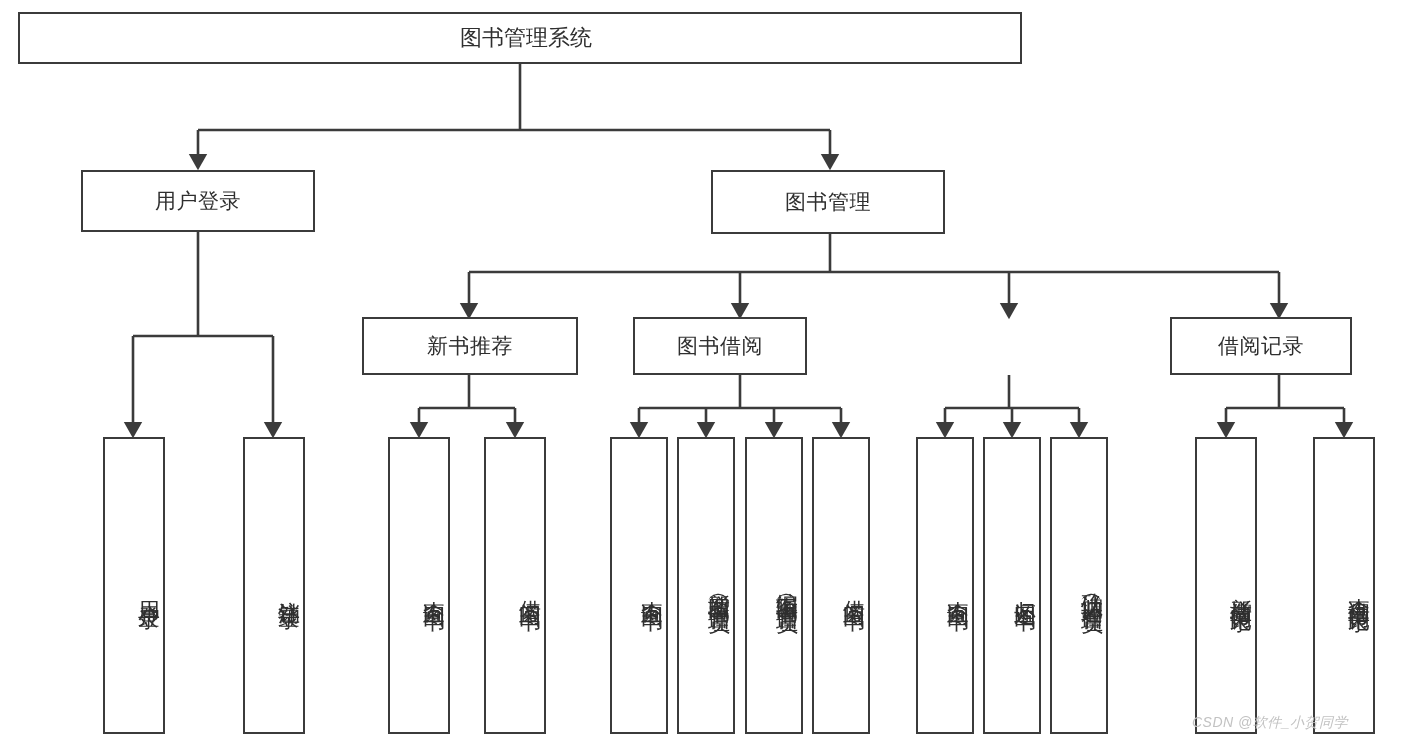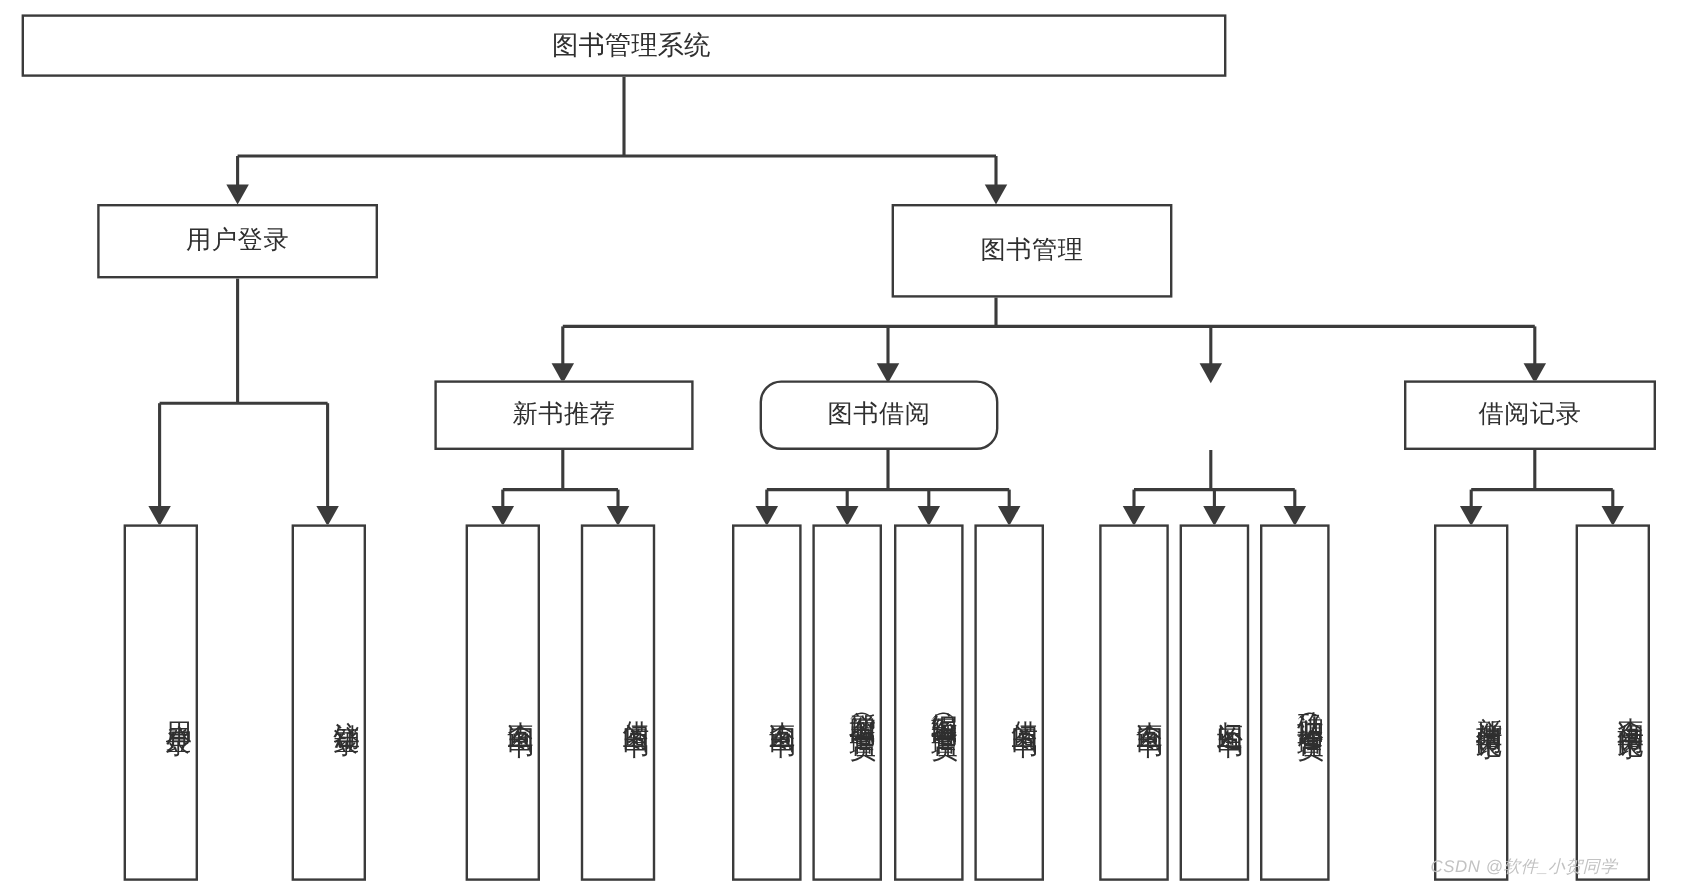--- a/index.html
+++ b/index.html
@@ -123,31 +123,31 @@
     </g>
   </svg>
 
   <div class="node node-title" style="left:18px; top:12px; width:1004px; height:52px;">
     <span>图书管理系统</span>
   </div>
 
   <div class="node node-h" style="left:81px; top:170px; width:234px; height:62px;">
     <span>用户登录</span>
   </div>
-  <div class="node node-h" style="left:711px; top:170px; width:234px; height:78px;margin-left:32px;">
+  <div class="node node-h" style="left:711px; top:170px; width:234px; height:64px;">
     <span>图书管理</span>
   </div>
 
   <div class="node node-h" style="left:362px; top:317px; width:216px; height:58px;">
     <span>新书推荐</span>
   </div>
-  <div class="node node-h" style="left:633px; top:317px; width:199px; height:58px;border-radius:18px;">
+  <div class="node node-h" style="left:633px; top:317px; width:174px; height:58px;">
     <span>图书借阅</span>
   </div>
-  <div class="node node-h" style="left:1170px; top:317px; width:210px; height:58px;">
+  <div class="node node-h" style="left:1170px; top:317px; width:182px; height:58px;">
     <span>借阅记录</span>
   </div>
 
   <div class="node node-v" style="left:103px; top:437px; width:62px; height:297px;">
     <span class="vlabel">用户登录</span>
   </div>
   <div class="node node-v" style="left:243px; top:437px; width:62px; height:297px;">
     <span class="vlabel">注销登录</span>
   </div>
 

